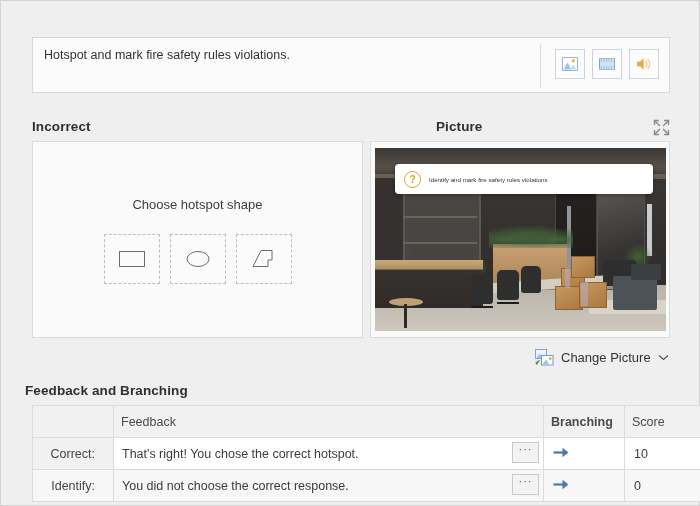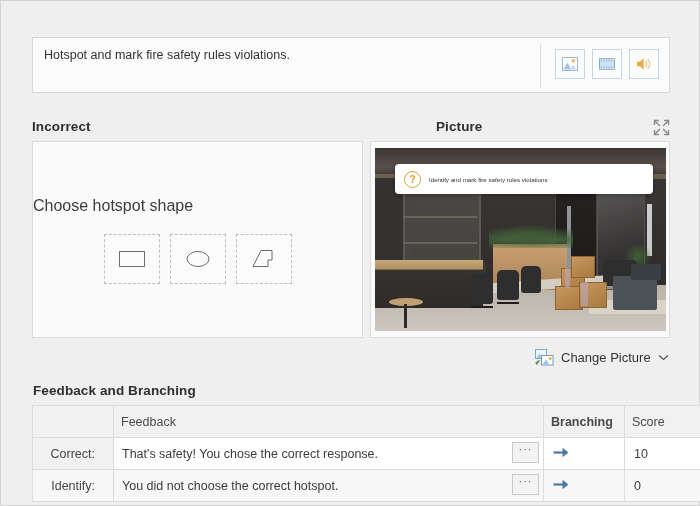--- a/index.html
+++ b/index.html
@@ -98,22 +98,22 @@
     height: 197px;
     box-sizing: border-box;
     background: #fafafa;
     border: 1px solid #dcdcdc;
   }
   .choose-shape-text {
     position: absolute;
     top: 55px;
     left: 0;
     width: 100%;
-    text-align: left;
-    font-size: 16px;
+    text-align: center;
+    font-size: 13px;
     color: #3c3c3c;
   }
   .shape-row {
     position: absolute;
     top: 92px;
     left: 0;
     width: 100%;
     display: flex;
     justify-content: center;
     gap: 10px;
@@ -342,21 +342,21 @@
     color: #333;
   }
   .cp-caret {
     margin-left: 7px;
     color: #555;
   }
 
   
   .feedback-label {
     position: absolute;
-    left: 32px;
+    left: 24px;
     top: 382px;
   }
   .fb-table {
     position: absolute;
     left: 31px;
     top: 404px;
     width: 638px;
     border-collapse: collapse;
     font-size: 12.5px;
     background: #ffffff;
@@ -579,37 +579,37 @@
         <th class="col-rowlabel"></th>
         <th class="col-feedback">Feedback</th>
         <th class="col-branching">Branching</th>
         <th class="col-score">Score</th>
       </tr>
     </thead>
     <tbody>
       <tr>
         <td class="cell-rowlabel">Correct:</td>
         <td class="cell-feedback">
-          <span>That's safety! You chose the correct response.</span>
+          <span>That's right! You chose the correct hotspot.</span>
           <span class="ellipsis-btn">···</span>
         </td>
         <td class="cell-branching">
           <span class="branch-arrow">
             <svg width="16" height="13" viewBox="0 0 16 13">
               <path d="M0.5 6.5 H11" stroke="#4a79a8" stroke-width="2.2" fill="none"></path>
               <polygon points="9.5,1.8 15.4,6.5 9.5,11.2" fill="#4a79a8"></polygon>
             </svg>
           </span>
         </td>
         <td class="cell-score">10</td>
       </tr>
       <tr class="row-alt">
         <td class="cell-rowlabel">Identify:</td>
         <td class="cell-feedback">
-          <span>You did not choose the correct hotspot.</span>
+          <span>You did not choose the correct response.</span>
           <span class="ellipsis-btn">···</span>
         </td>
         <td class="cell-branching">
           <span class="branch-arrow">
             <svg width="16" height="13" viewBox="0 0 16 13">
               <path d="M0.5 6.5 H11" stroke="#4a79a8" stroke-width="2.2" fill="none"></path>
               <polygon points="9.5,1.8 15.4,6.5 9.5,11.2" fill="#4a79a8"></polygon>
             </svg>
           </span>
         </td>

